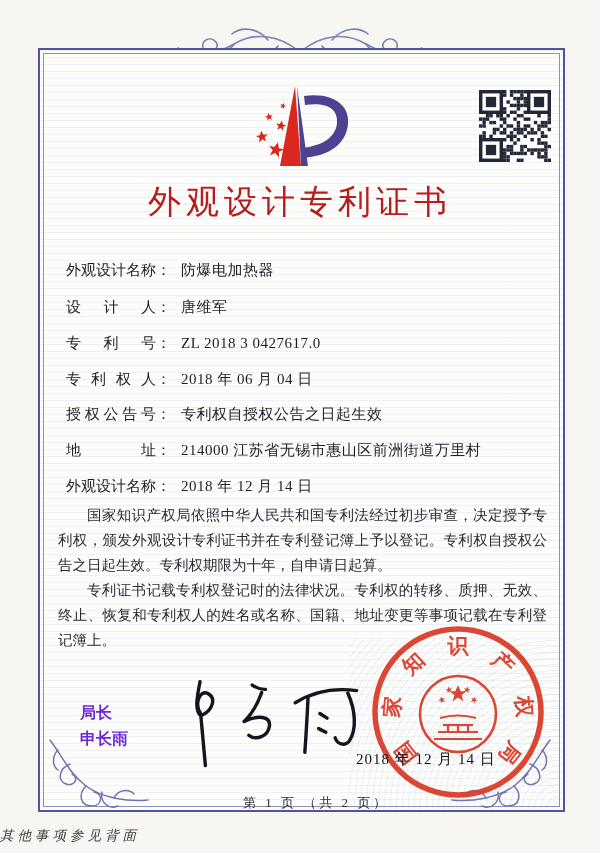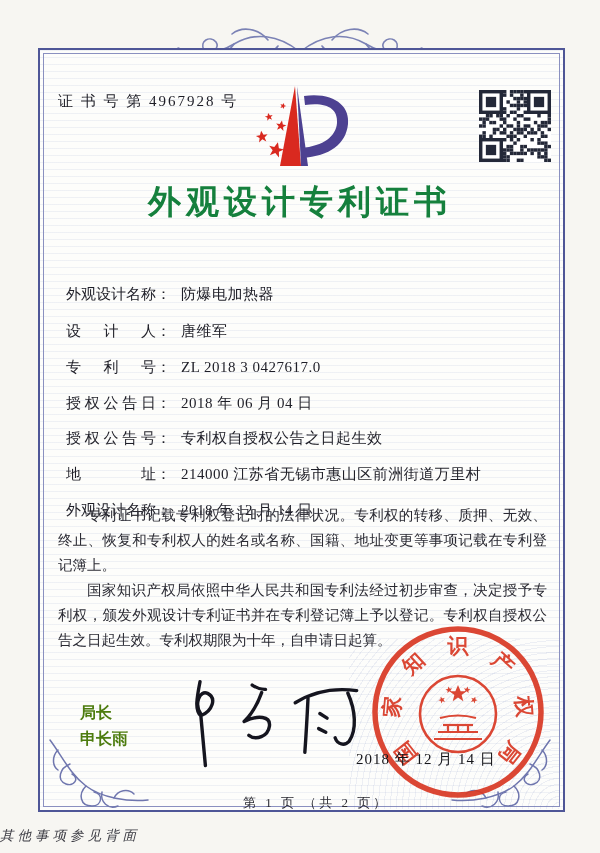--- a/index.html
+++ b/index.html
@@ -26,34 +26,34 @@
     opacity:.7;pointer-events:none;
   }
   .cert-no{
     position:absolute;left:58px;top:92px;
     font-size:15px;letter-spacing:2px;color:#1d1d26;
   }
   .logo{position:absolute;left:238px;top:78px;width:128px;height:96px;}
   .qr{position:absolute;left:479px;top:90px;width:72px;height:72px;}
   .title{
     position:absolute;left:0;top:180px;width:100%;text-align:center;
-    font-size:33px;font-weight:700;letter-spacing:5px;color:#15803d;
+    font-size:33px;font-weight:400;letter-spacing:5px;color:#b91c1c;
   }
   .fields{position:absolute;left:66px;top:0;width:480px;}
-  .field-row{position:absolute;left:0;font-size:15px;white-space:nowrap;color:#1e1e27;margin-top:24px;}
+  .field-row{position:absolute;left:0;font-size:15px;white-space:nowrap;color:#1e1e27;}
   .f-label{display:inline-block;width:6em;text-align:justify;text-align-last:justify;}
   .f-colon{display:inline-block;margin-right:10px;}
   .f-value{letter-spacing:.5px;}
   .grant-no{position:absolute;left:228px;top:0;}
   .paras{
     position:absolute;left:58px;top:503px;width:489px;
     font-size:14.5px;line-height:25px;color:#2a2a33;text-align:justify;
   }
   .paras p{margin:0;text-indent:2em;}
-  .director{position:absolute;left:80px;top:700px;font-family:"Liberation Sans","DejaVu Sans",sans-serif;font-weight:600;font-size:16px;color:#4d7c0f;line-height:26px;}
+  .director{position:absolute;left:80px;top:700px;font-family:"Liberation Sans","DejaVu Sans",sans-serif;font-weight:600;font-size:16px;color:#6d28d9;line-height:26px;}
   .signature{position:absolute;left:168px;top:664px;width:210px;height:108px;}
   .seal{position:absolute;left:368px;top:622px;width:180px;height:180px;opacity:.93;}
   .seal-char{fill:#d93a26;font-size:21px;font-weight:700;text-anchor:middle;dominant-baseline:middle;font-family:"Liberation Serif",serif;}
   .seal-date{
     position:absolute;left:356px;top:750px;font-size:15px;color:#15151a;letter-spacing:1px;
     font-family:"Liberation Serif",serif;
   }
   .page-indicator{
     position:absolute;left:0;top:794px;width:100%;text-align:center;
     font-size:13px;letter-spacing:3px;color:#2b2b33;padding-left:16px;
@@ -111,21 +111,20 @@
     <g stroke="#6f76ae" stroke-width="1.5" fill="none" stroke-linecap="round">
       <path d="M6,10 C18,26 26,44 42,56 C58,68 84,72 104,70"></path>
       <path d="M42,56 C34,64 36,76 48,76 C58,76 60,64 50,62"></path>
       <path d="M26,34 C16,38 12,50 22,54 C30,57 36,48 28,44"></path>
       <path d="M58,62 C56,72 64,80 74,76"></path>
       <path d="M14,20 C8,26 8,36 14,40"></path>
       <path d="M70,68 C74,60 84,58 90,64"></path>
     </g>
   </svg>
 
-  <div class="cert-no">证 书 号 第 4967928 号</div>
 
   <svg class="logo" viewBox="0 0 128 96">
     <defs>
       <path id="star" d="M0,-10 L2.94,-3.09 L9.51,-3.09 L4.05,1.18 L5.88,8.09 L0,3.82 L-5.88,8.09 L-4.05,1.18 L-9.51,-3.09 L-2.94,-3.09 Z"></path>
     </defs>
     <path d="M57,8 L63,88 L42,88 Z" fill="#d9291f"></path>
     <path d="M59,8 L70,88 L63,88 Z" fill="#4d4191"></path>
     <path d="M66,18 C96,14 112,28 110,46 C108,66 92,78 64,80 L63,70 C86,68 98,58 99,45 C100,30 88,24 67,27 Z" fill="#4d4191"></path>
     <g fill="#d9291f">
       <use href="#star" transform="translate(45,28) scale(0.32) rotate(18)"></use>
@@ -297,36 +296,36 @@
     <div class="field-row" style="top:261px">
       <span class="f-label">外观设计名称</span><span class="f-colon">：</span><span class="f-value">防爆电加热器</span>
     </div>
     <div class="field-row" style="top:298px">
       <span class="f-label">设计人</span><span class="f-colon">：</span><span class="f-value">唐维军</span>
     </div>
     <div class="field-row" style="top:334px">
       <span class="f-label">专利号</span><span class="f-colon">：</span><span class="f-value">ZL 2018 3 0427617.0</span>
     </div>
     <div class="field-row" style="top:370px">
-      <span class="f-label">授权公告日</span><span class="f-colon">：</span><span class="f-value">2018 年 06 月 04 日</span>
+      <span class="f-label">专利权人</span><span class="f-colon">：</span><span class="f-value">2018 年 06 月 04 日</span>
     </div>
     <div class="field-row" style="top:405px">
       <span class="f-label">授权公告号</span><span class="f-colon">：</span><span class="f-value">专利权自授权公告之日起生效</span>
     </div>
     <div class="field-row" style="top:441px">
       <span class="f-label">地址</span><span class="f-colon">：</span><span class="f-value">214000 江苏省无锡市惠山区前洲街道万里村</span>
     </div>
     <div class="field-row" style="top:477px">
       <span class="f-label">外观设计名称</span><span class="f-colon">：</span><span class="f-value">2018 年 12 月 14 日</span>
     </div>
   </div>
 
   <div class="paras">
+    <p>国家知识产权局依照中华人民共和国专利法经过初步审查，决定授予专利权，颁发外观设计专利证书并在专利登记簿上予以登记。专利权自授权公告之日起生效。专利权期限为十年，自申请日起算。</p>
     <p>专利证书记载专利权登记时的法律状况。专利权的转移、质押、无效、终止、恢复和专利权人的姓名或名称、国籍、地址变更等事项记载在专利登记簿上。</p>
-    <p>国家知识产权局依照中华人民共和国专利法经过初步审查，决定授予专利权，颁发外观设计专利证书并在专利登记簿上予以登记。专利权自授权公告之日起生效。专利权期限为十年，自申请日起算。</p>
   </div>
 
   <div class="director">
     <div>局长</div>
     <div>申长雨</div>
   </div>
 
   <svg class="signature" viewBox="0 0 210 108">
     <g stroke="#15151f" stroke-width="3.4" fill="none" stroke-linecap="round" stroke-linejoin="round" transform="rotate(-3 105 54)">
       <path d="M34,14 C30,30 27,42 33,48 C45,44 50,31 41,26 C33,22 27,36 33,46 L35,98"></path>

